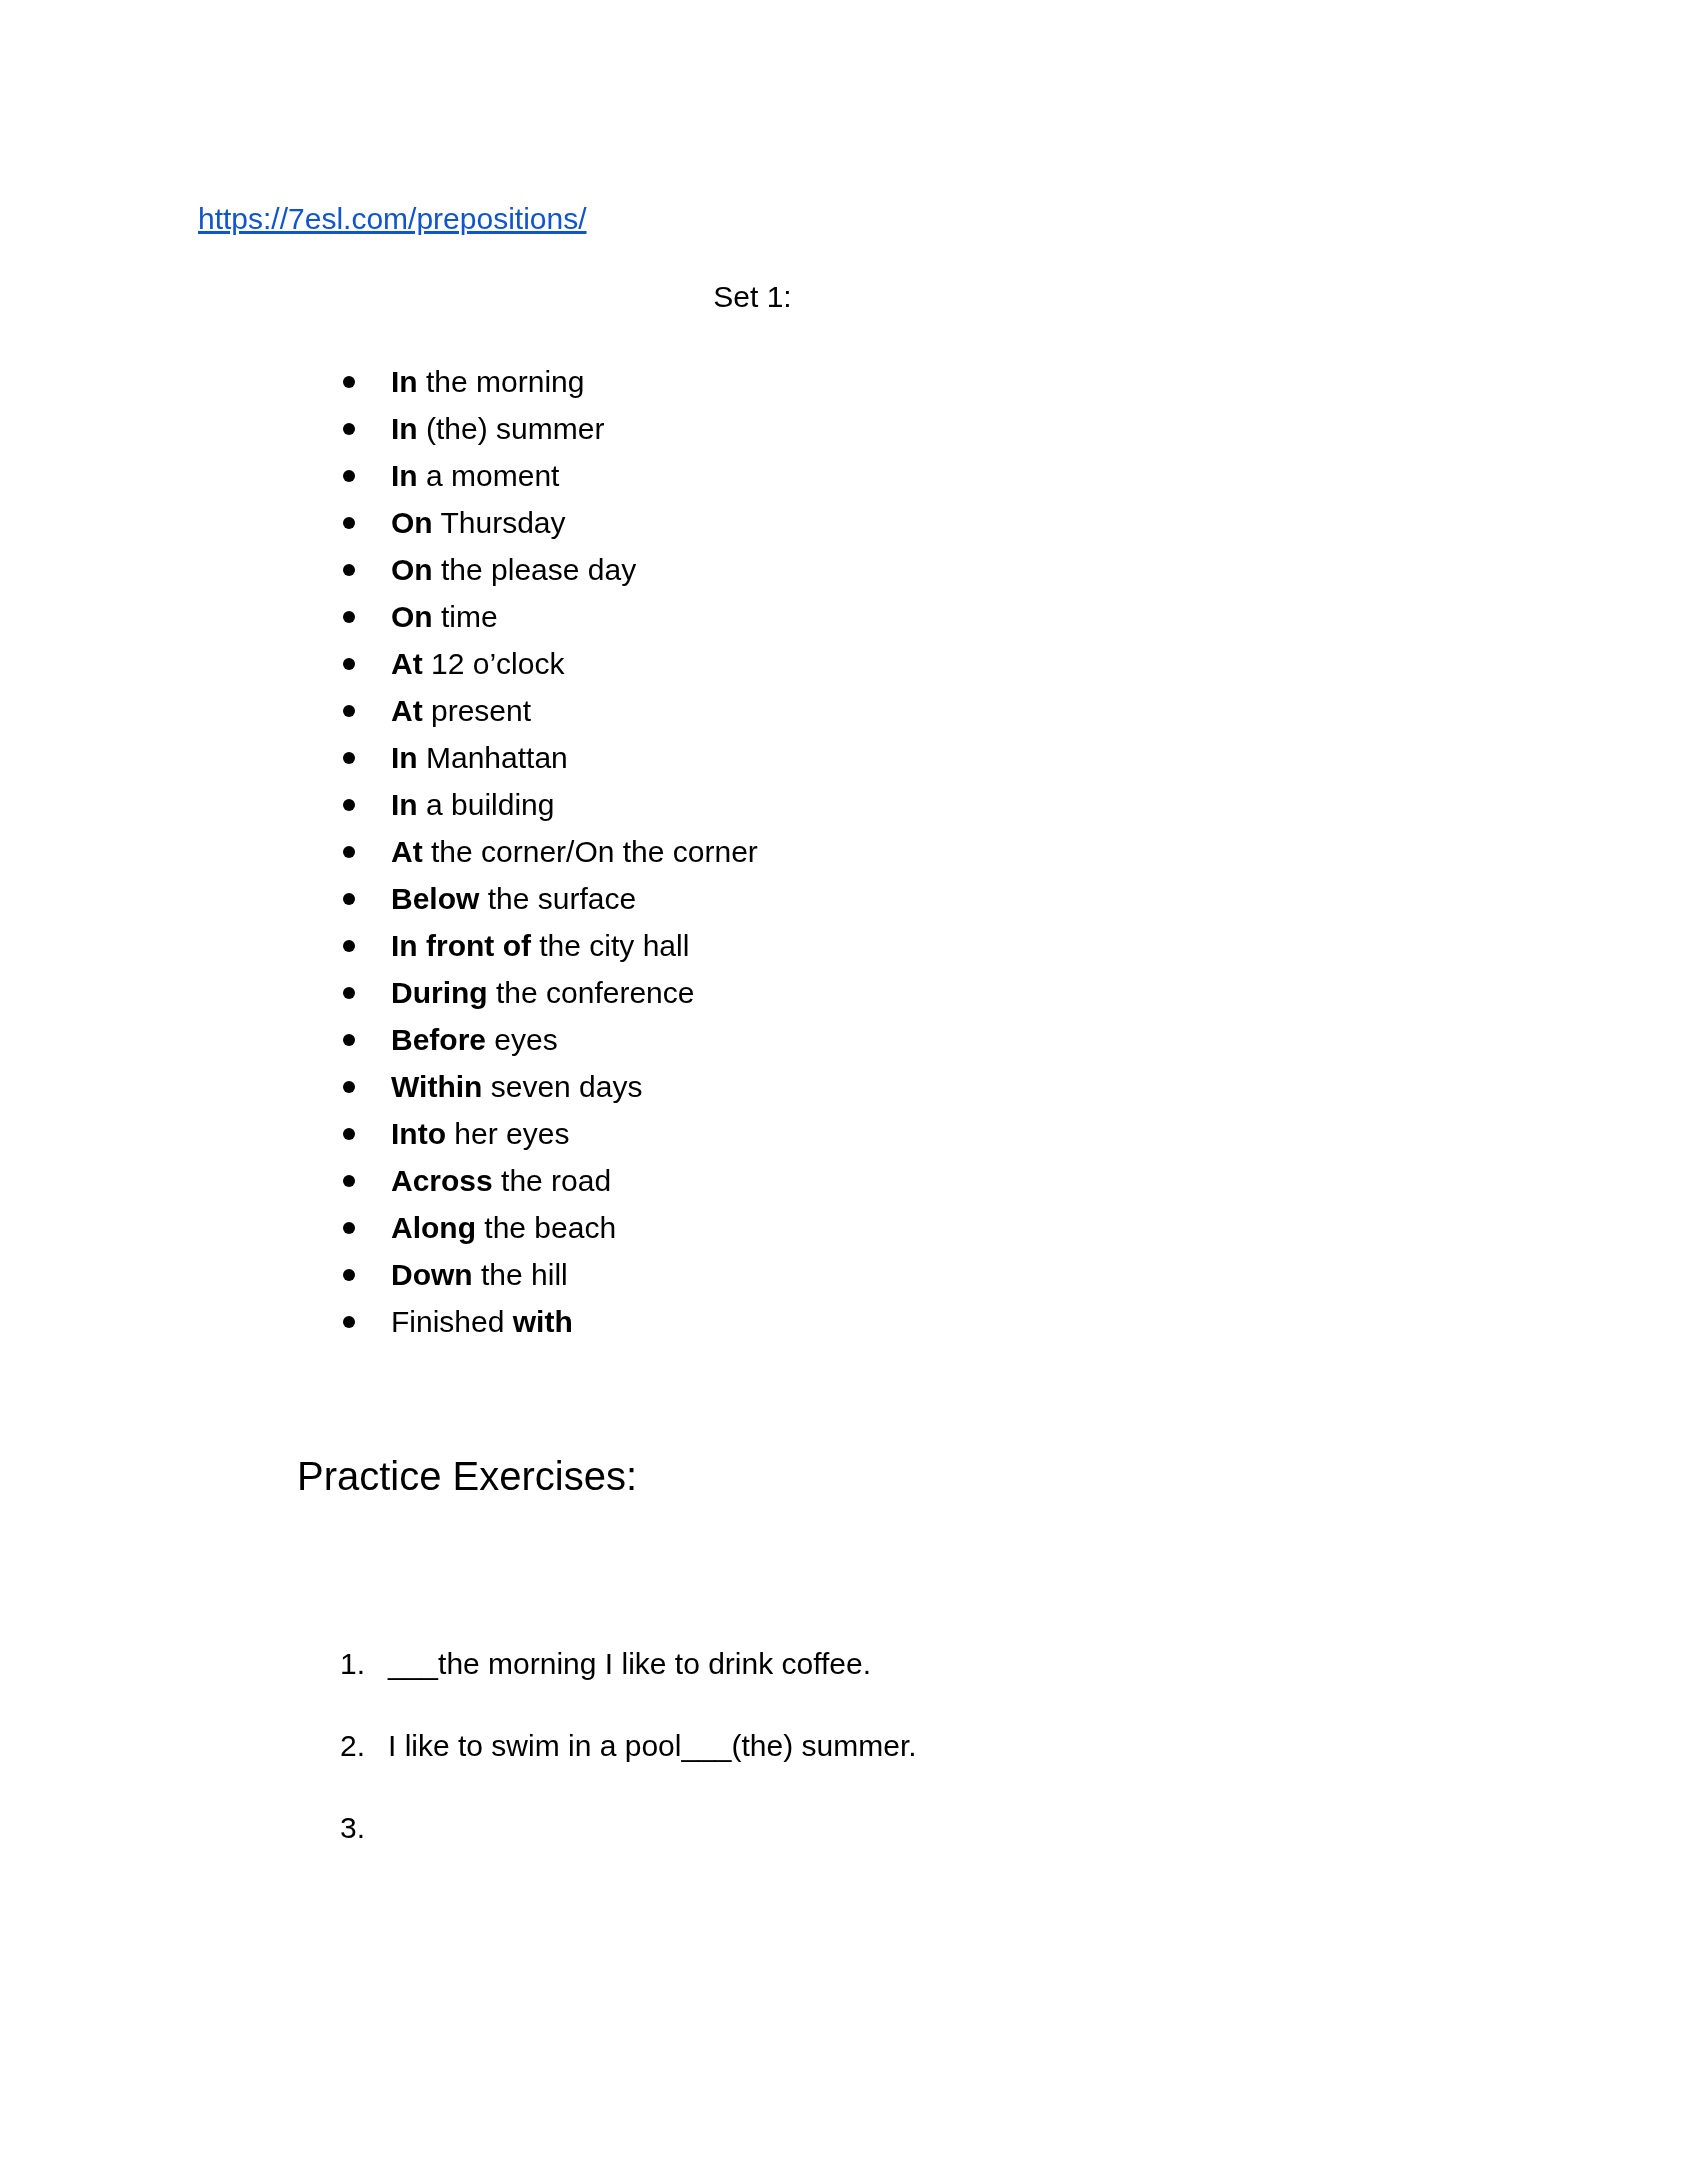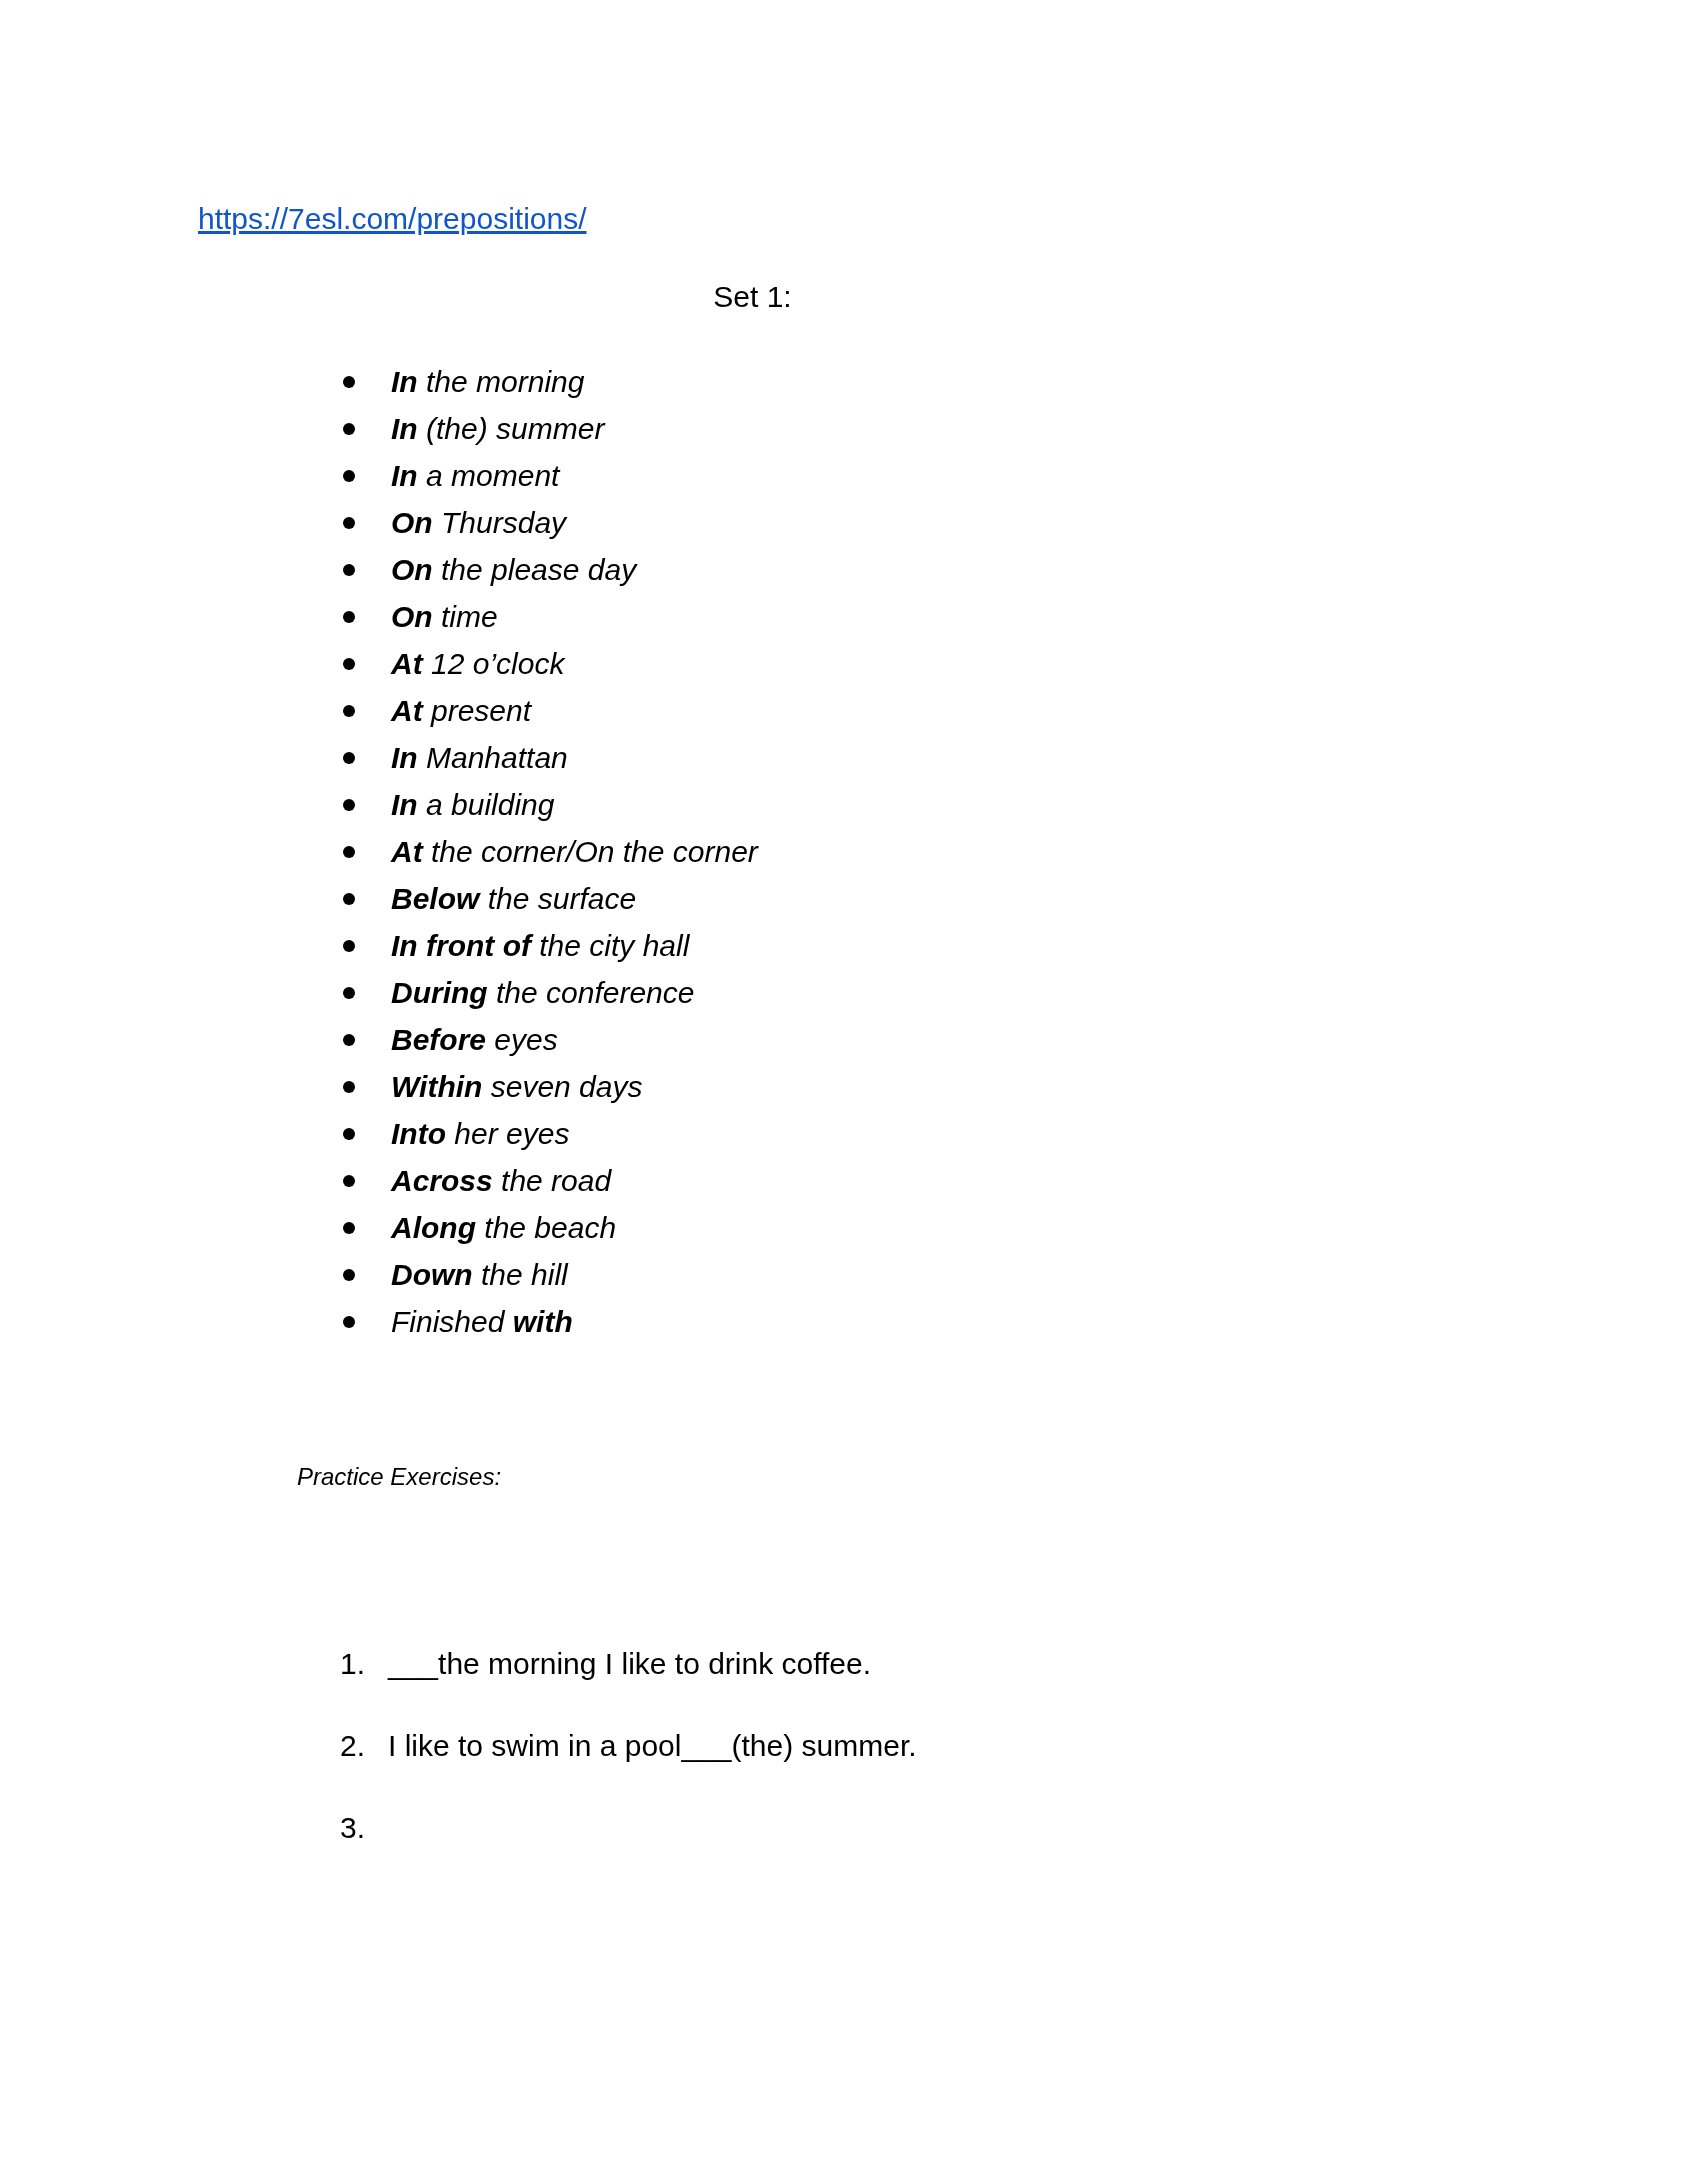--- a/index.html
+++ b/index.html
@@ -38,39 +38,37 @@
 
   .prep-list {
     list-style: none;
     margin: 44px 0 0 0;
     padding: 0;
   }
   .prep-list li {
     position: relative;
     padding-left: 193px;
     line-height: 47px;
-    font-style: italic;
     white-space: nowrap;
   }
   .prep-list .dot {
     position: absolute;
     left: 145px;
     top: calc(50% - 6px);
     width: 12px;
     height: 12px;
     border-radius: 50%;
     background: #000000;
   }
   .prep-list .b { font-weight: 700; }
 
   .practice-heading {
     margin: 111px 0 0 99px;
-    font-size: 24px;
+    font-size: 40px;
     line-height: 41px;
-    font-style: italic;
   }
 
   .exercise-list {
     list-style: none;
     margin: 126px 0 0 0;
     padding: 0;
   }
   .exercise-list li {
     position: relative;
     padding-left: 190px;

